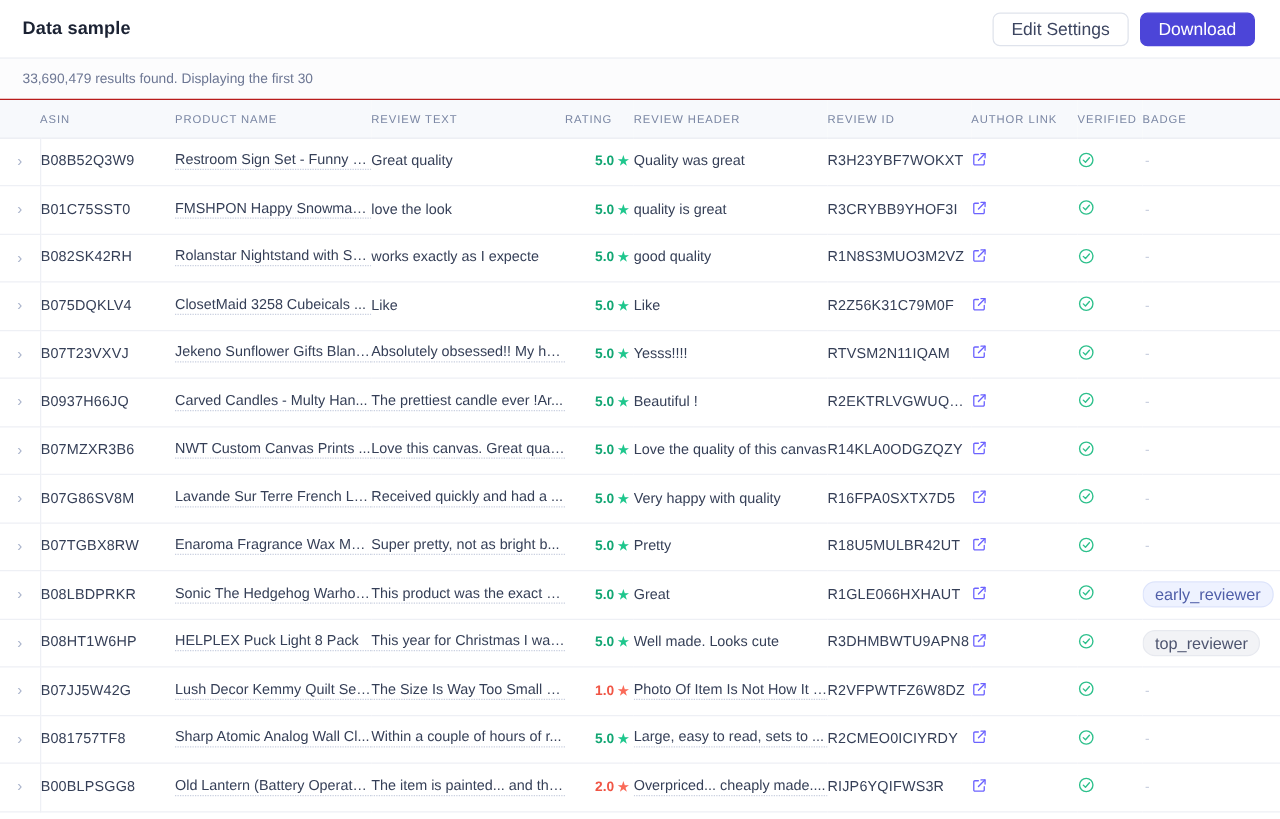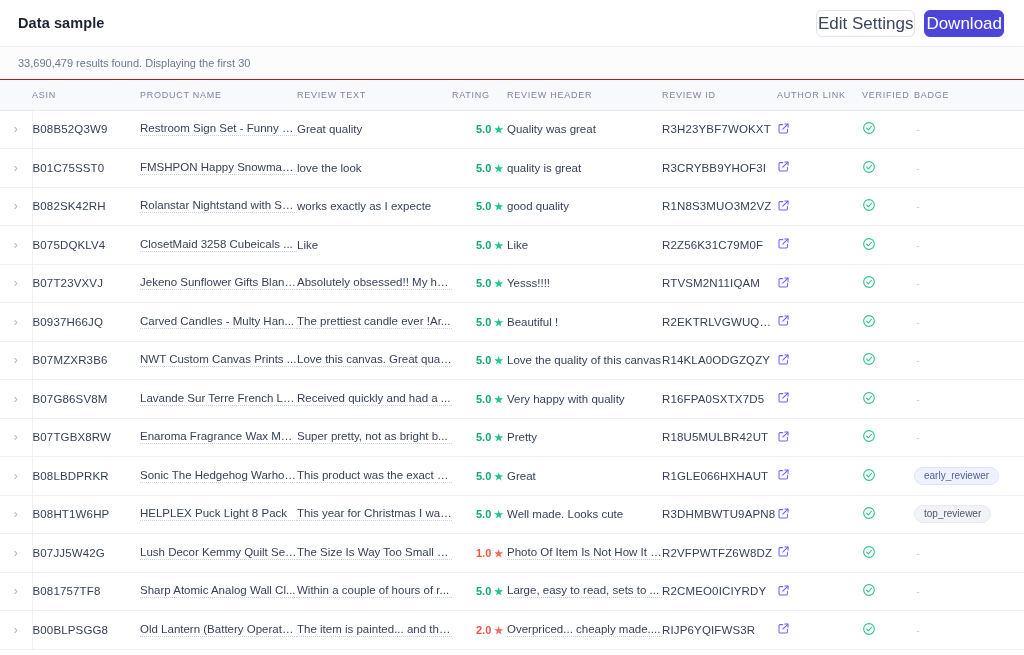--- a/index.html
+++ b/index.html
@@ -28,23 +28,23 @@
     letter-spacing: .1px;
   }
   .topbar-actions {
     margin-left: auto;
     display: flex;
     align-items: center;
     gap: 9px;
   }
   .btn {
     font-family: "Liberation Sans", sans-serif;
-    font-size: 17px;
+    font-size: 14px;
     border-radius: 6px;
-    padding: 0 1px;
+    padding: 0 14px;
     height: 27px;
     line-height: 25px;
     cursor: pointer;
     white-space: nowrap;
   }
   .btn-secondary {
     background: #ffffff;
     color: #3c4560;
     border: 1px solid #dfe3ec;
   }
@@ -168,21 +168,21 @@
   .rating.high { color: #12a673; }
   .rating.high .star { color: #1ec78d; }
   .rating.low { color: #f05545; }
   .rating.low .star { color: #fa6a58; }
 
   .link-icon { display:inline-block; width:13px; height:13px; cursor:pointer; }
   .verified-icon { display:inline-block; width:14px; height:14px; }
 
   .badge {
     display: inline-block;
-    font-size: 10px;
+    font-size: 13px;
     border-radius: 10px;
     padding: 3px 9px 3px 9px;
     line-height: 1;
     white-space: nowrap;
   }
   .badge-early { background:#eef2ff; color:#4f5ea8; border:1px solid #dde4fb; }
   .badge-top   { background:#f2f3f6; color:#4e5costume; }
   .badge-top   { background:#f2f3f6; color:#4e5570; border:1px solid #e7e9ef; }
   .badge-none { color:#c6cddd; font-size:11px; padding-left:2px; }
 </style>

